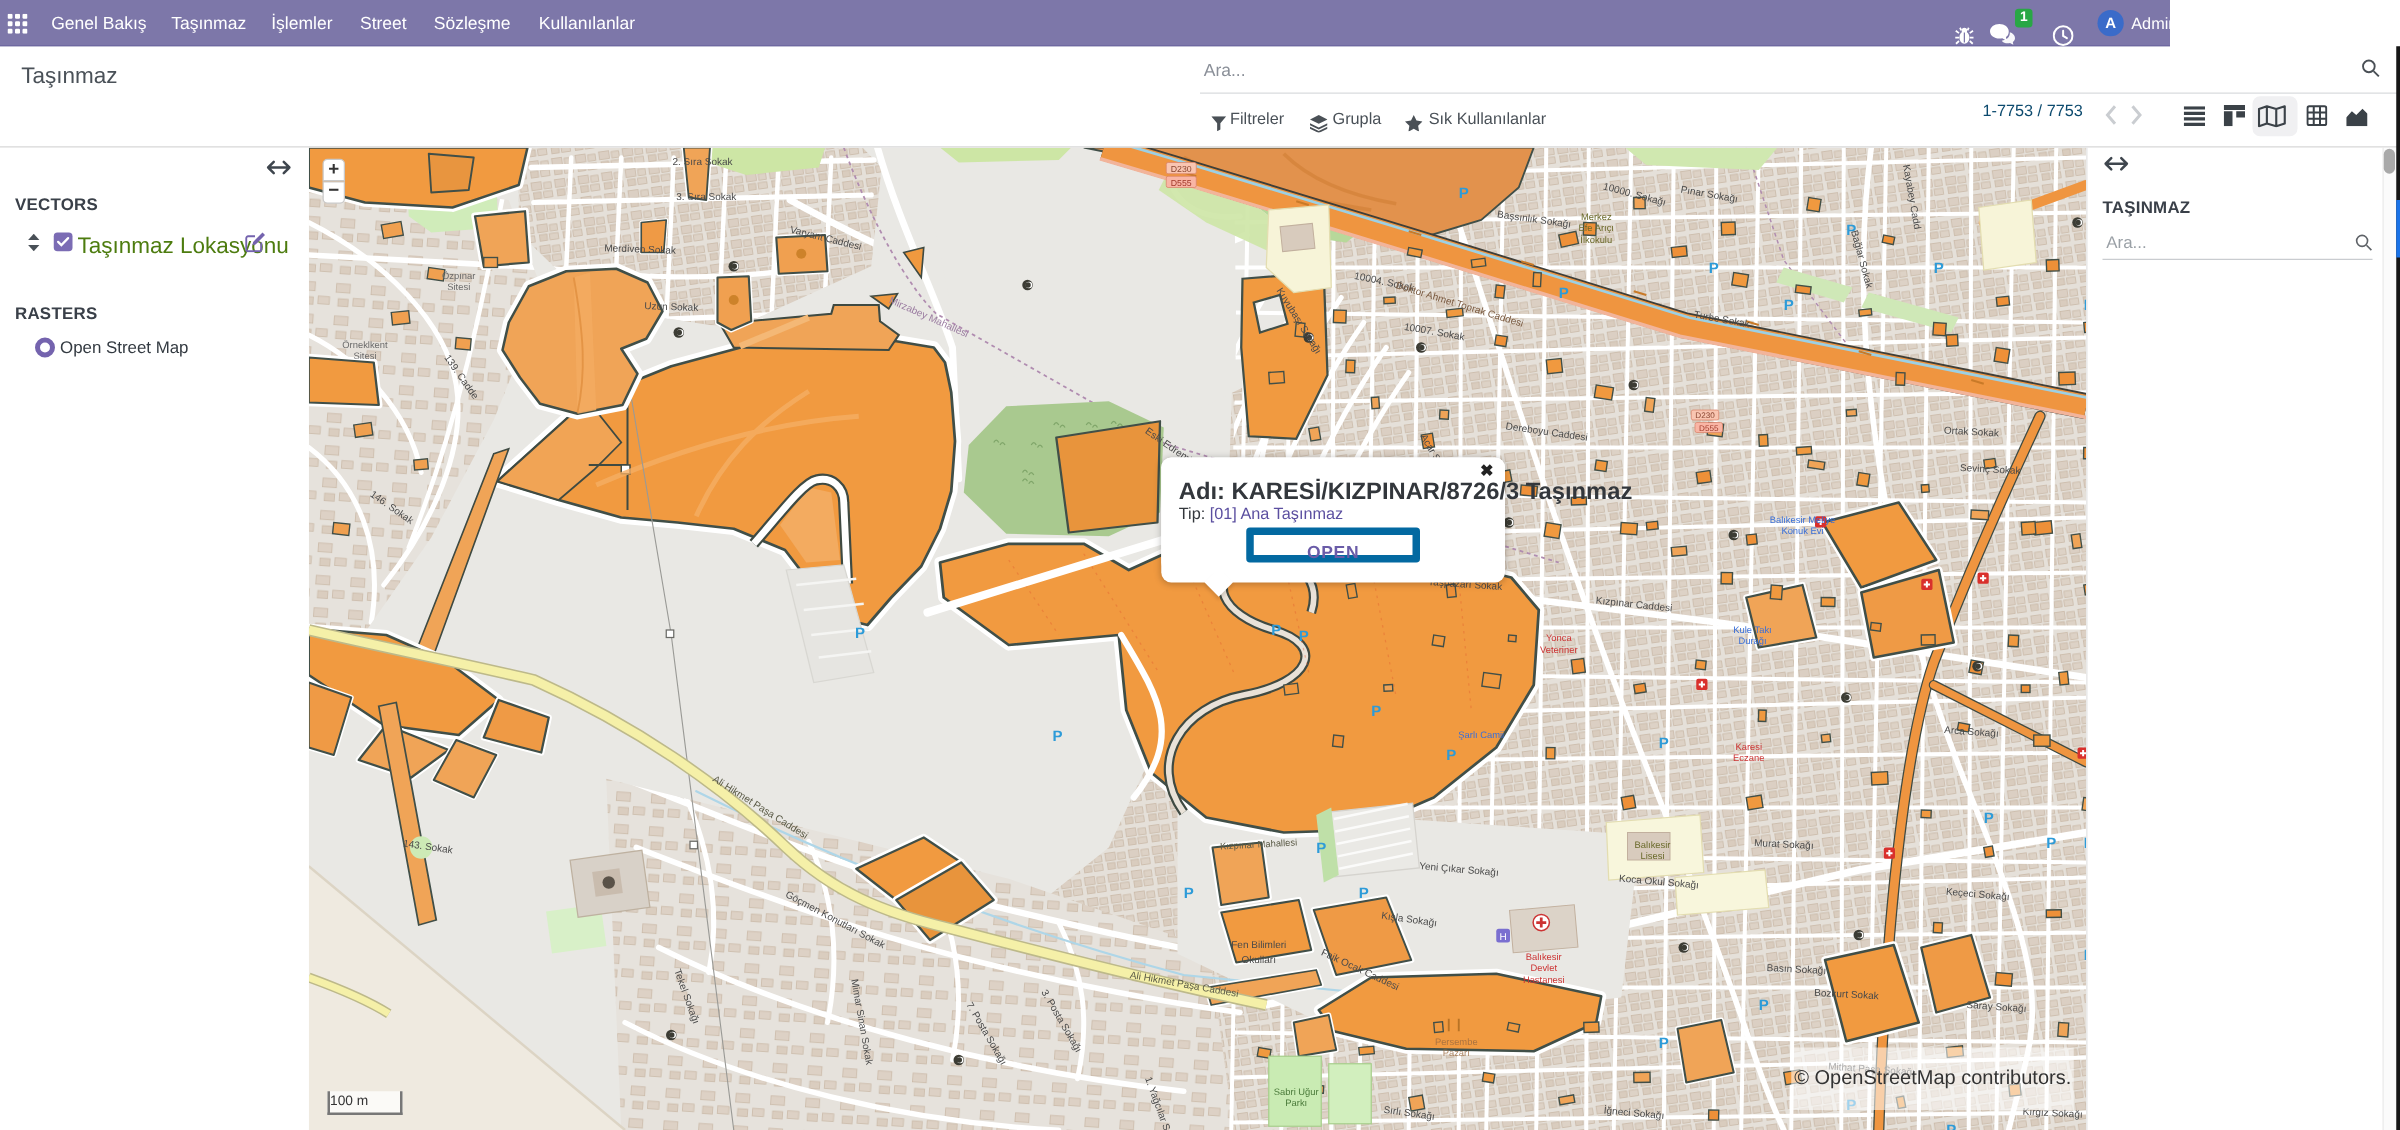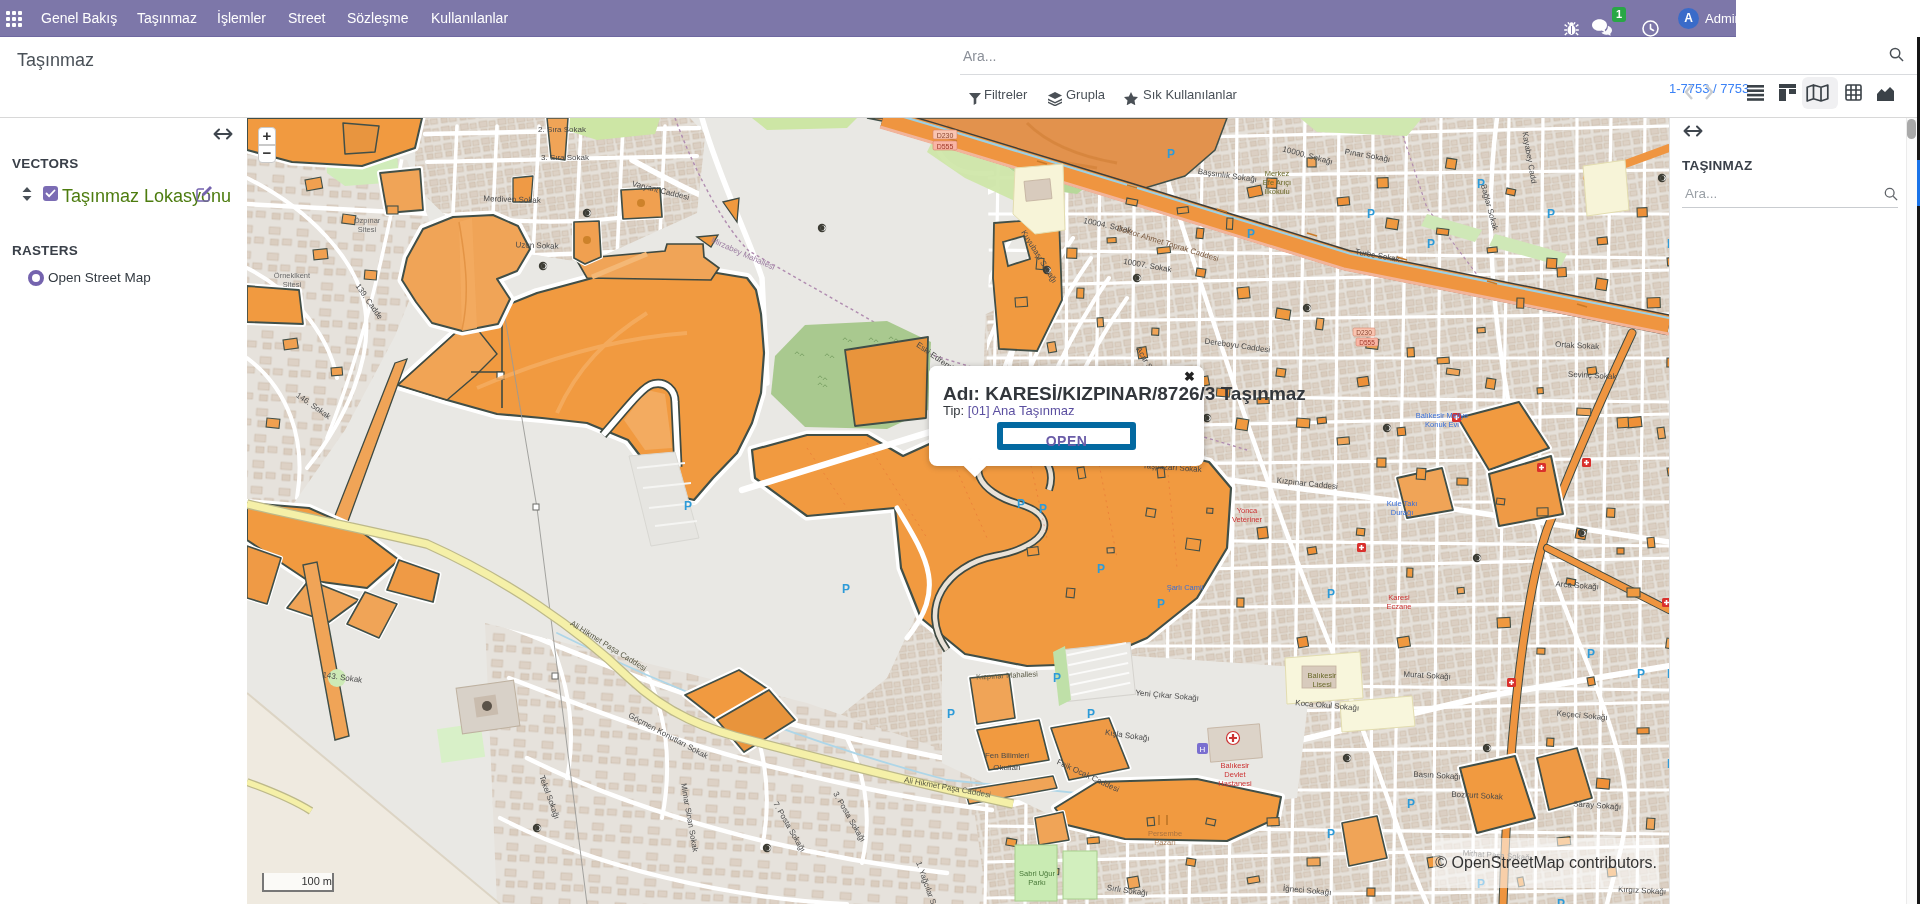--- a/index.html
+++ b/index.html
@@ -11,38 +11,38 @@
 .nav .r{position:absolute;top:0;height:37px}
 .badge1{position:absolute;left:1612px;top:7px;background:#28a745;color:#fff;font-size:11px;font-weight:700;border-radius:3px;padding:0 4px;height:15px;line-height:15px;z-index:31}
 .avatar{position:absolute;left:1678px;top:8px;width:21px;height:21px;border-radius:50%;background:#3a6bc9;color:#fff;font-size:12px;font-weight:700;text-align:center;line-height:21px}
 .uname{position:absolute;left:1705px;top:0;height:37px;line-height:37px;font-size:13px;color:#fff;white-space:nowrap}
 
 .cp{position:absolute;left:0;top:37px;width:1920px;height:81px;background:#fff;border-bottom:1px solid #d8d8d8;z-index:20}
 .cp .title{position:absolute;left:17px;top:13px;font-size:18px;color:#4a5158;font-weight:500}
 .cp .searchline{position:absolute;left:960px;top:37px;width:960px;height:1px;background:#d9dbde}
 .cp .ara{position:absolute;left:963px;top:11px;font-size:14px;color:#8a8f98}
 .cpbtn{position:absolute;top:50px;font-size:13px;font-weight:400;color:#495057;white-space:nowrap}
-.pag{position:absolute;left:1669px;top:44px;font-size:13px;color:#3b82f6}
+.pag{position:absolute;left:1586px;top:44px;font-size:13px;color:#0c4a6e}
 .vsw{position:absolute;top:40px}
 .vact{position:absolute;left:1802px;top:40px;width:36px;height:32px;background:#f0f0f2;border-radius:6px}
 
 .lpanel{position:absolute;left:0;top:118px;width:247px;height:786px;background:#fff;z-index:10}
 .rpanel{position:absolute;left:1669px;top:118px;width:237px;height:786px;background:#fff;z-index:10;border-left:1px solid #e3e3e3}
 .sbar{position:absolute;left:1906px;top:118px;width:11px;height:786px;background:#fbfbfb;border-left:1px solid #ebebeb;z-index:12}
 .sthumb{position:absolute;left:1907px;top:119px;width:9px;height:20px;border-radius:5px;background:#a9a9a9;z-index:13}
 .redge{position:absolute;left:1917px;top:37px;width:3px;height:867px;background:#161616;z-index:35}
 .rblue{position:absolute;left:1917px;top:160px;width:3px;height:46px;background:#1a73e8;z-index:36}
 .ph{font-size:13.5px;font-weight:700;color:#3a4049;letter-spacing:.2px}
 .vrow{position:absolute;left:0;top:62px;width:247px;height:30px}
 .cbx{position:absolute;left:43px;top:6px;width:15px;height:15px;border-radius:3px;background:#7b6cb4}
 .rado{position:absolute;left:12px;top:2px;width:16px;height:16px;border-radius:50%;border:4.5px solid #7463ae;background:#fff}
 
 .map{position:absolute;left:247px;top:118px;width:1422px;height:786px;overflow:hidden;background:#e8e7e3}
 .zbtn{position:absolute;left:11px;width:18px;height:18px;background:#fff;border:1px solid #c9c9c9;color:#333;font-size:15px;font-weight:700;text-align:center;line-height:16px;z-index:6}
-.scale{position:absolute;left:15px;top:755px;width:72px;height:19px;background:rgba(255,255,255,.75);border:2px solid #777;border-top:none;font-size:11px;color:#333;text-align:right;line-height:16px;z-index:6}
+.scale{position:absolute;left:15px;top:755px;width:60px;height:19px;background:rgba(255,255,255,.75);border:2px solid #777;border-top:none;font-size:11px;color:#333;text-align:left;line-height:16px;z-index:6}
 .attr{position:absolute;right:10px;bottom:16px;font-size:16px;color:#333;z-index:6;background:rgba(255,255,255,.55);padding:16px 2px}
 .popup{position:absolute;left:682px;top:248px;width:275px;height:100px;background:#fff;border-radius:8px;box-shadow:0 1px 6px rgba(0,0,0,.25);z-index:7}
 .popup .tail{position:absolute;left:38px;top:92px;width:16px;height:16px;background:#fff;transform:rotate(45deg);box-shadow:2px 2px 3px rgba(0,0,0,.12)}
 .popup .cls{position:absolute;right:9px;top:3px;font-size:13px;font-weight:700;color:#222}
 .popup .l1{position:absolute;left:14px;top:17px;font-size:19px;font-weight:700;color:#33373c;white-space:nowrap}
 .popup .l2{position:absolute;left:14px;top:37px;font-size:13px;font-weight:400;color:#33373c;white-space:nowrap}
 .popup .l2 a{color:#5b4fa0;text-decoration:none}
 .popup .btn{position:absolute;left:68px;top:56px;width:139px;height:28px;border:6px solid #0369a1;border-radius:3px;color:#6a5ca8;font-size:14px;font-weight:700;text-align:center;line-height:26px;letter-spacing:.5px}
 </style>
 </head>

